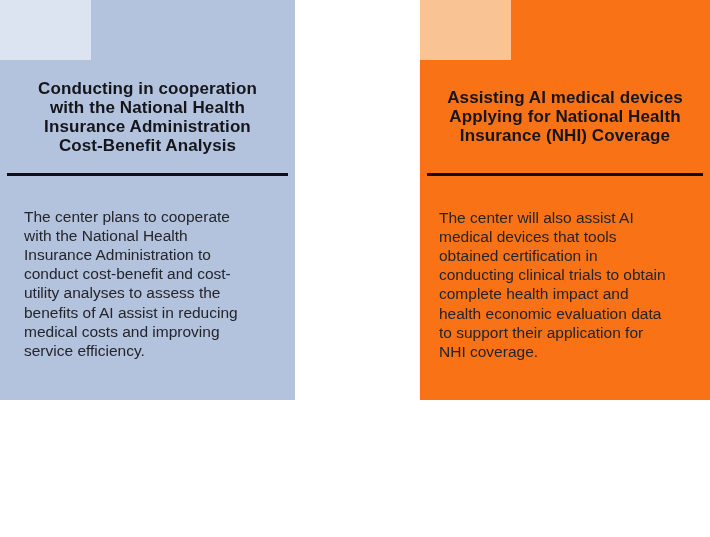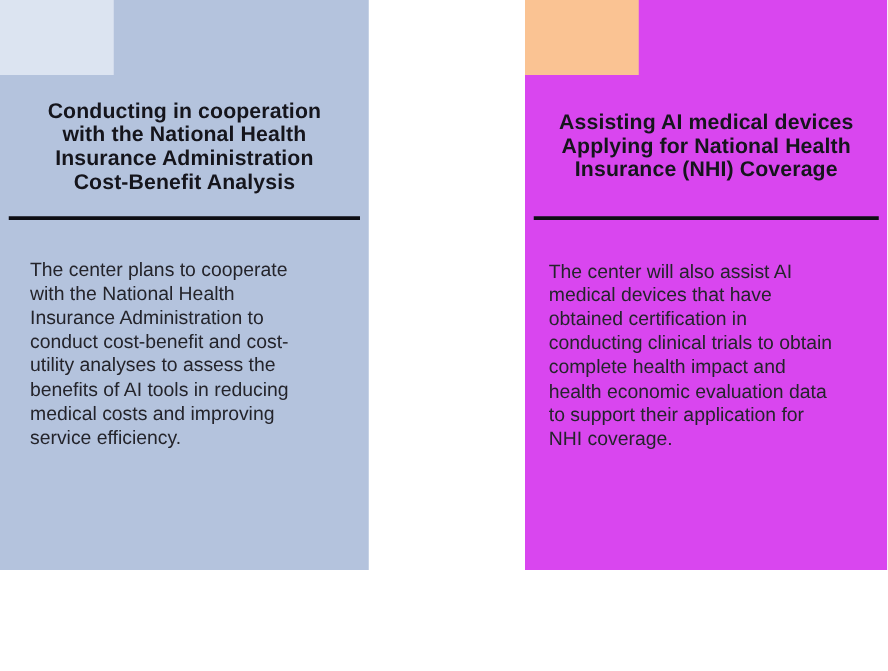--- a/index.html
+++ b/index.html
@@ -11,21 +11,21 @@
   .canvas {
     position: relative;
     width: 710px;
     height: 537px;
     background: #ffffff;
     overflow: hidden;
   }
   .card {
     position: absolute;
     top: 0;
-    height: 456px;
+    height: 400px;
   }
   .card-left {
     left: 0;
     width: 295px;
   }
   .card-right {
     left: 420px;
     width: 290px;
   }
   .corner-square {
@@ -89,37 +89,37 @@
 Insurance Administration
 Cost-Benefit Analysis</div>
     </div>
     <div class="divider" style="background: rgb(14, 14, 20);"></div>
     <div class="card-body">
       <p>The center plans to cooperate
 with the National Health
 Insurance Administration to
 conduct cost-benefit and cost-
 utility analyses to assess the
-benefits of AI tools in reducing
+benefits of AI assist in reducing
 medical costs and improving
 service efficiency.</p>
     </div>
   </div>
 
-  <div class="card card-right" style="background: #d946ef;">
+  <div class="card card-right" style="background: #f97316;">
     <div class="corner-square" style="background: rgb(250, 195, 147);"></div>
     <div class="card-header">
       <div class="card-title">Assisting AI medical devices
 Applying for National Health
 Insurance (NHI) Coverage</div>
     </div>
     <div class="divider" style="background: rgb(14, 14, 20);"></div>
     <div class="card-body">
       <p>The center will also assist AI
-medical devices that have
+medical devices that tools
 obtained certification in
 conducting clinical trials to obtain
 complete health impact and
 health economic evaluation data
 to support their application for
 NHI coverage.</p>
     </div>
   </div>
 
 </div>

